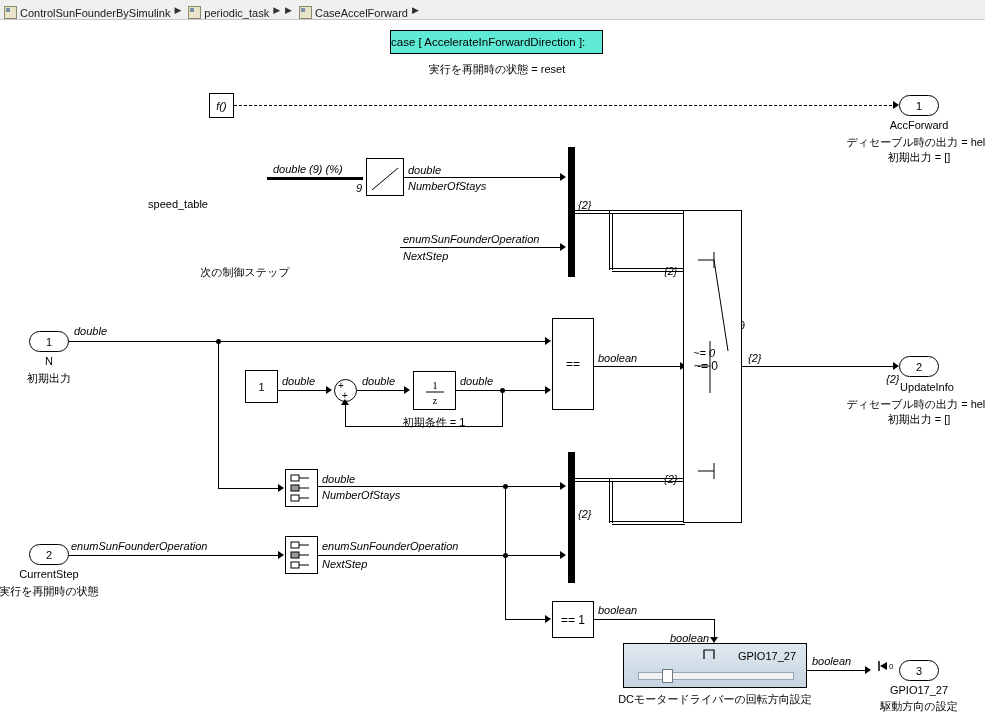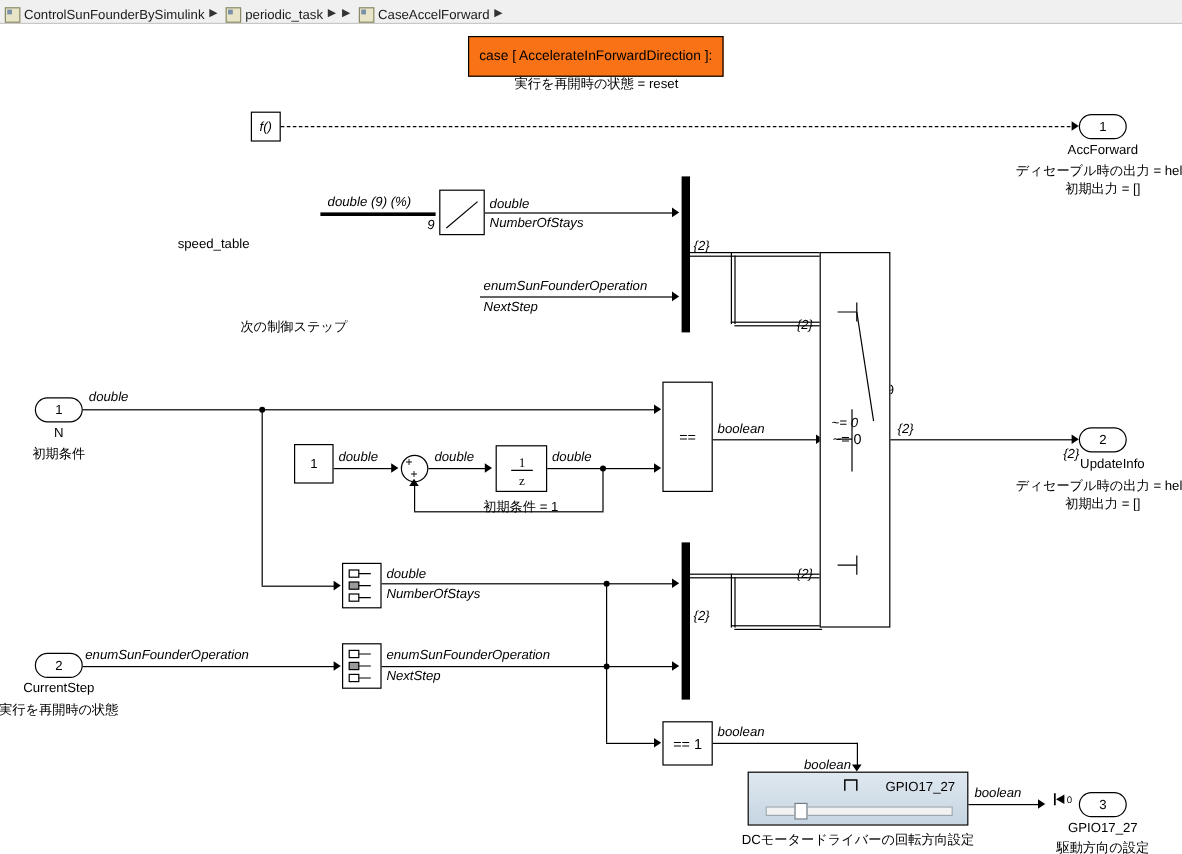--- a/index.html
+++ b/index.html
@@ -121,28 +121,27 @@
     background: #fff;
     font-size: 11px;
     display: flex;
     align-items: center;
     justify-content: center;
   }
   
   #case-box {
     position: absolute;
     left: 390px; top: 30px;
-    width: 213px; height: 34px;
-    box-sizing: border-box;
-    border: 1px solid #000;
-    background: #f97316;
+    width: 213px; height: 24px;
+    box-sizing: border-box;
+    border: 1px solid #000;
+    background: #5eead4;
     font-size: 11.5px;
     display: flex;
     align-items: center;
-    justify-content: center;
   }
   
   #fcall {
     position: absolute;
     left: 209px; top: 93px;
     width: 25px; height: 25px;
     box-sizing: border-box;
     border: 1px solid #000;
     background: #fff;
     font-size: 11px;
@@ -311,21 +310,21 @@
   <div class="wire v" style="left:609px; top:210px; height:60px;"></div>
   <div class="wire v" style="left:612px; top:213px; height:57px;"></div>
   <div class="wire h" style="left:609px; top:268px; width:76px;"></div>
   <div class="wire h" style="left:612px; top:271px; width:73px;"></div>
   <div class="lbl" style="left:664px; top:265px;">{2}</div>
 
   <div class="port" style="left:29px; top:331px; width:40px; height:21px;">
     <span>1</span>
   </div>
   <div class="lbl-c" style="left:49px; top:355px;">N</div>
-  <div class="lbl-c jp" style="left:49px; top:371px;">初期条件</div>
+  <div class="lbl-c jp" style="left:49px; top:371px;">初期出力</div>
   <div class="lbl" style="left:74px; top:325px;">double</div>
   <div class="wire h" style="left:69px; top:341px; width:480px;"></div>
   <div class="arrow" style="left:545px; top:337px;"></div>
   <div class="dot" style="left:216px; top:339px;"></div>
   <div class="wire v" style="left:218px; top:341px; height:147px;"></div>
   <div class="wire h" style="left:218px; top:488px; width:64px;"></div>
   <div class="arrow" style="left:278px; top:484px;"></div>
 
   <div class="blk" style="left:245px; top:370px; width:33px; height:33px;">
     <span>1</span>

